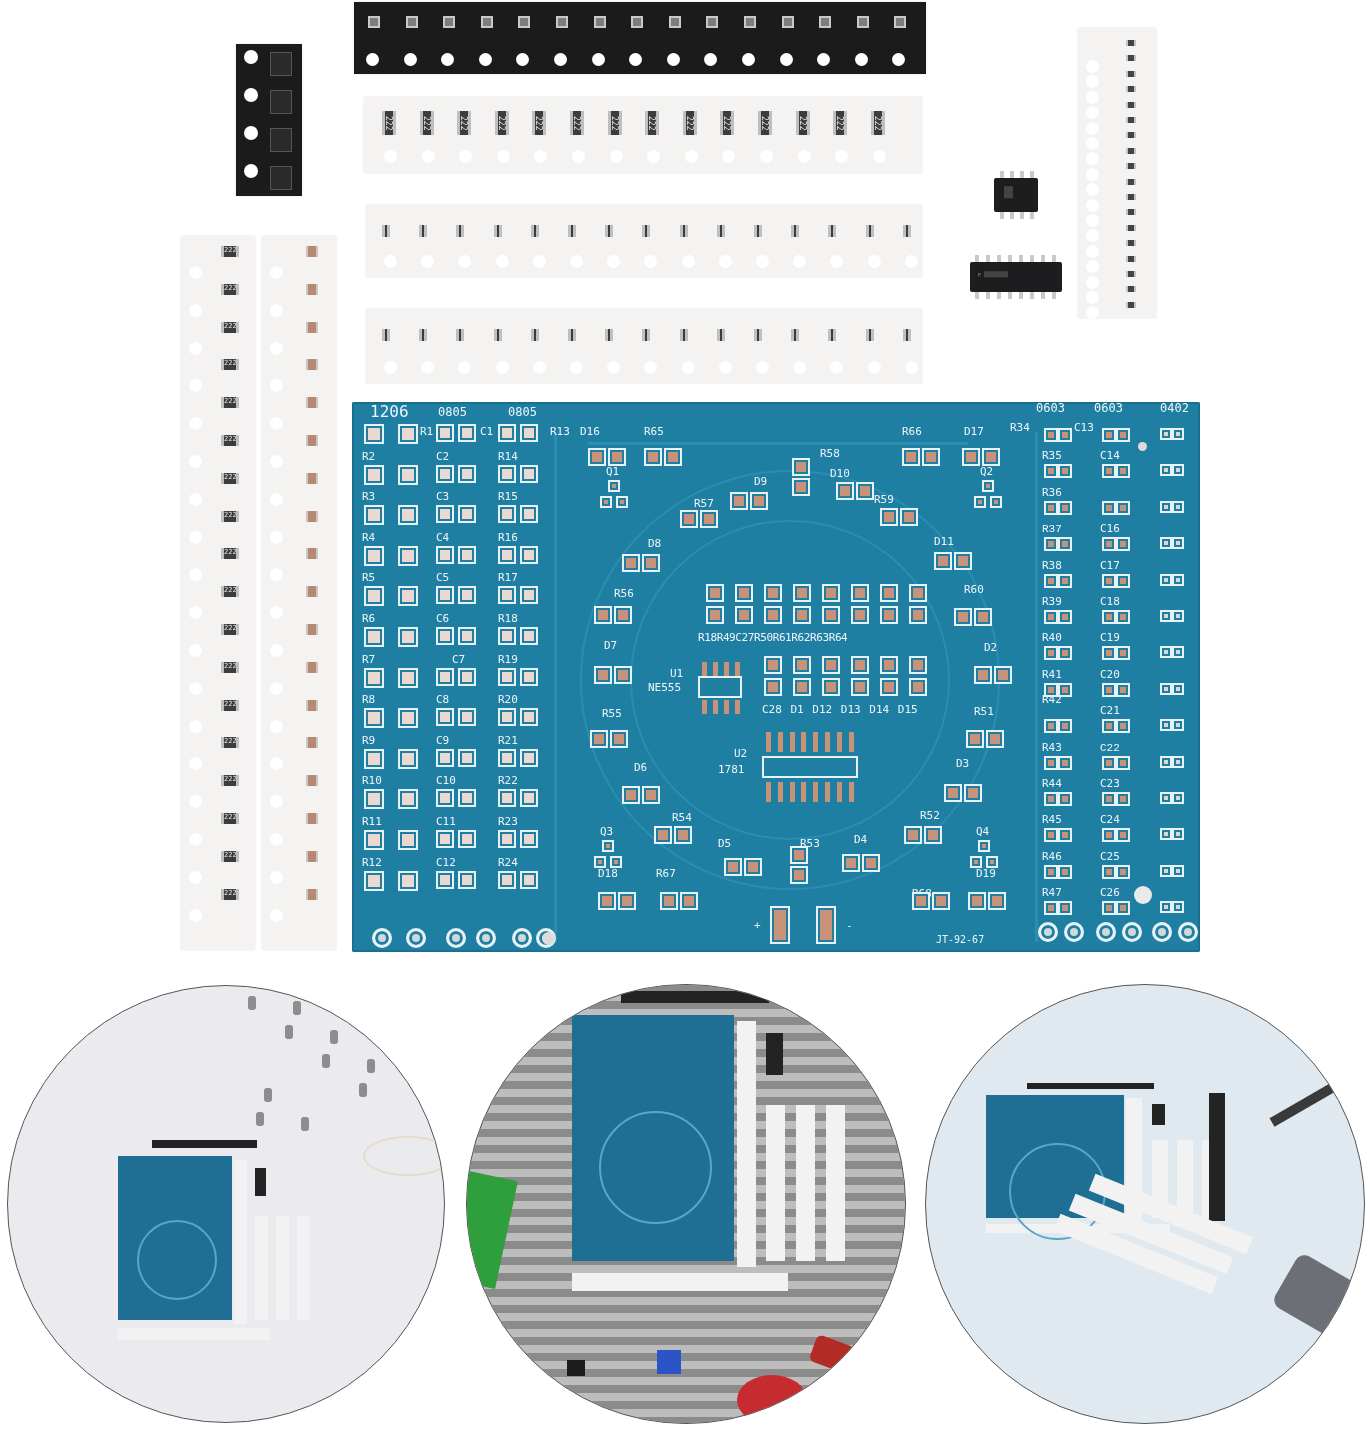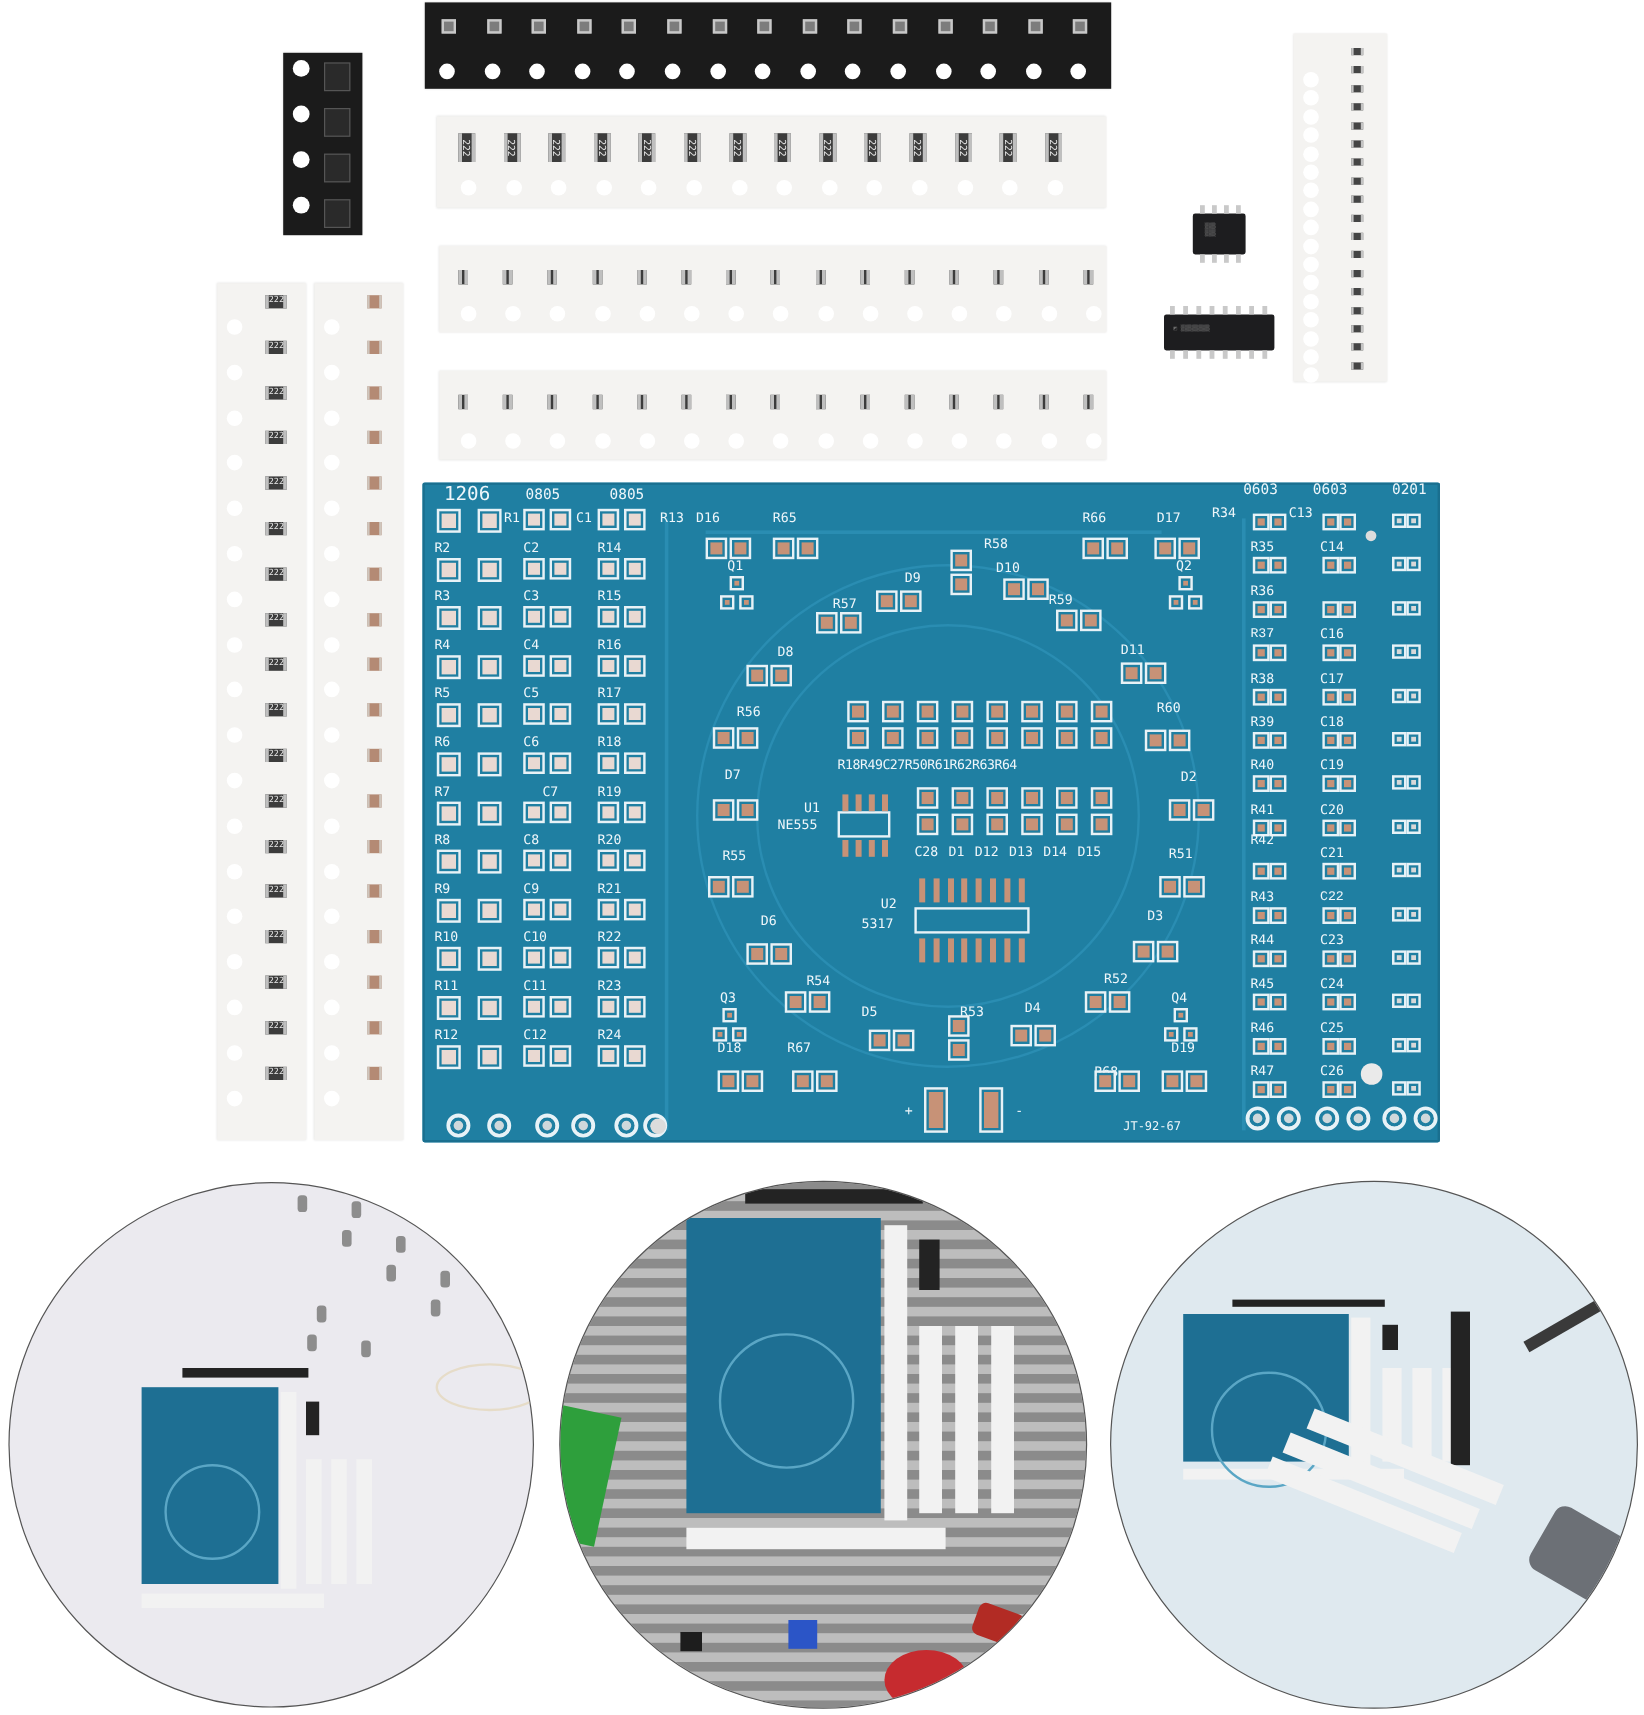--- a/index.html
+++ b/index.html
@@ -331,21 +331,21 @@
     <div class="trace" style="left: 202px; top: 30px; width: 3px; height: 510px;"></div>
     <div class="trace" style="left: 683px; top: 30px; width: 3px; height: 510px;"></div>
     <div class="trace" style="left: 236px; top: 40px; width: 380px; height: 3px;"></div>
     <div class="ring" style="left: 228px; top: 68px; width: 420px; height: 420px;"></div>
     <div class="ring" style="left: 278px; top: 118px; width: 320px; height: 320px;"></div>
     <div class="silk" style="left: 18px; top: 4px; font-size: 16px;">1206</div>
     <div class="silk" style="left: 86px; top: 4px; font-size: 12px;">0805</div>
     <div class="silk" style="left: 156px; top: 4px; font-size: 12px;">0805</div>
     <div class="silk" style="left: 684px; top: 0px; font-size: 12px;">0603</div>
     <div class="silk" style="left: 742px; top: 0px; font-size: 12px;">0603</div>
-    <div class="silk" style="left: 808px; top: 0px; font-size: 12px;">0201</div>
+    <div class="silk" style="left: 808px; top: 0px; font-size: 12px;">0402</div>
     <div class="pad" style="left: 14px; top: 24px; width: 16px; height: 16px;"></div>
     <div class="pad" style="left: 48px; top: 24px; width: 16px; height: 16px;"></div>
     <div class="silk" style="left: 68px; top: 24px;">R1</div>
     <div class="pad" style="left: 14px; top: 64.6px; width: 16px; height: 16px;"></div>
     <div class="pad" style="left: 48px; top: 64.6px; width: 16px; height: 16px;"></div>
     <div class="silk" style="left: 10px; top: 48.6px;">R2</div>
     <div class="pad" style="left: 14px; top: 105.2px; width: 16px; height: 16px;"></div>
     <div class="pad" style="left: 48px; top: 105.2px; width: 16px; height: 16px;"></div>
     <div class="silk" style="left: 10px; top: 89.2px;">R3</div>
     <div class="pad" style="left: 14px; top: 145.8px; width: 16px; height: 16px;"></div>
@@ -625,21 +625,21 @@
     <div class="pad cu" style="left: 449.4px; top: 380px; width: 5px; height: 20px; outline: none; border: none;"></div>
     <div class="pad cu" style="left: 461.2px; top: 330px; width: 5px; height: 20px; outline: none; border: none;"></div>
     <div class="pad cu" style="left: 461.2px; top: 380px; width: 5px; height: 20px; outline: none; border: none;"></div>
     <div class="pad cu" style="left: 473px; top: 330px; width: 5px; height: 20px; outline: none; border: none;"></div>
     <div class="pad cu" style="left: 473px; top: 380px; width: 5px; height: 20px; outline: none; border: none;"></div>
     <div class="pad cu" style="left: 484.8px; top: 330px; width: 5px; height: 20px; outline: none; border: none;"></div>
     <div class="pad cu" style="left: 484.8px; top: 380px; width: 5px; height: 20px; outline: none; border: none;"></div>
     <div class="pad cu" style="left: 496.6px; top: 330px; width: 5px; height: 20px; outline: none; border: none;"></div>
     <div class="pad cu" style="left: 496.6px; top: 380px; width: 5px; height: 20px; outline: none; border: none;"></div>
     <div class="silk" style="left: 382px; top: 346px;">U2</div>
-    <div class="silk" style="left: 366px; top: 362px;">5317</div>
+    <div class="silk" style="left: 366px; top: 362px;">1781</div>
     <div class="silk" style="left: 228px; top: 24px;">D16</div>
     <div class="pad cu" style="left: 238px; top: 48px; width: 14px; height: 14px;"></div>
     <div class="pad cu" style="left: 258px; top: 48px; width: 14px; height: 14px;"></div>
     <div class="silk" style="left: 292px; top: 24px;">R65</div>
     <div class="pad cu" style="left: 294px; top: 48px; width: 14px; height: 14px;"></div>
     <div class="pad cu" style="left: 314px; top: 48px; width: 14px; height: 14px;"></div>
     <div class="silk" style="left: 254px; top: 64px;">Q1</div>
     <div class="pad cu" style="left: 258px; top: 80px; width: 8px; height: 8px;"></div>
     <div class="pad cu" style="left: 250px; top: 96px; width: 8px; height: 8px;"></div>
     <div class="pad cu" style="left: 266px; top: 96px; width: 8px; height: 8px;"></div>

